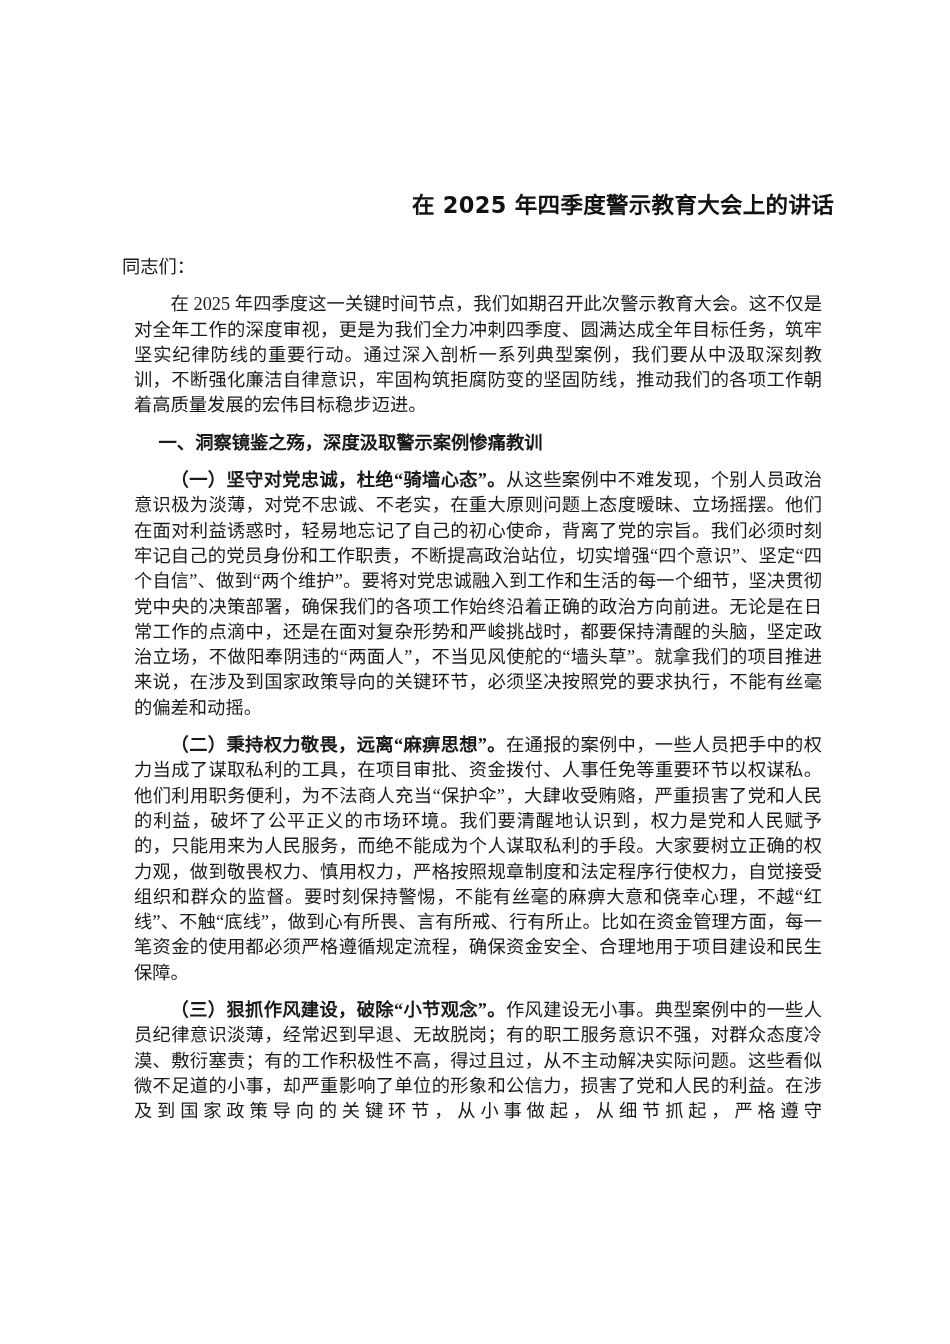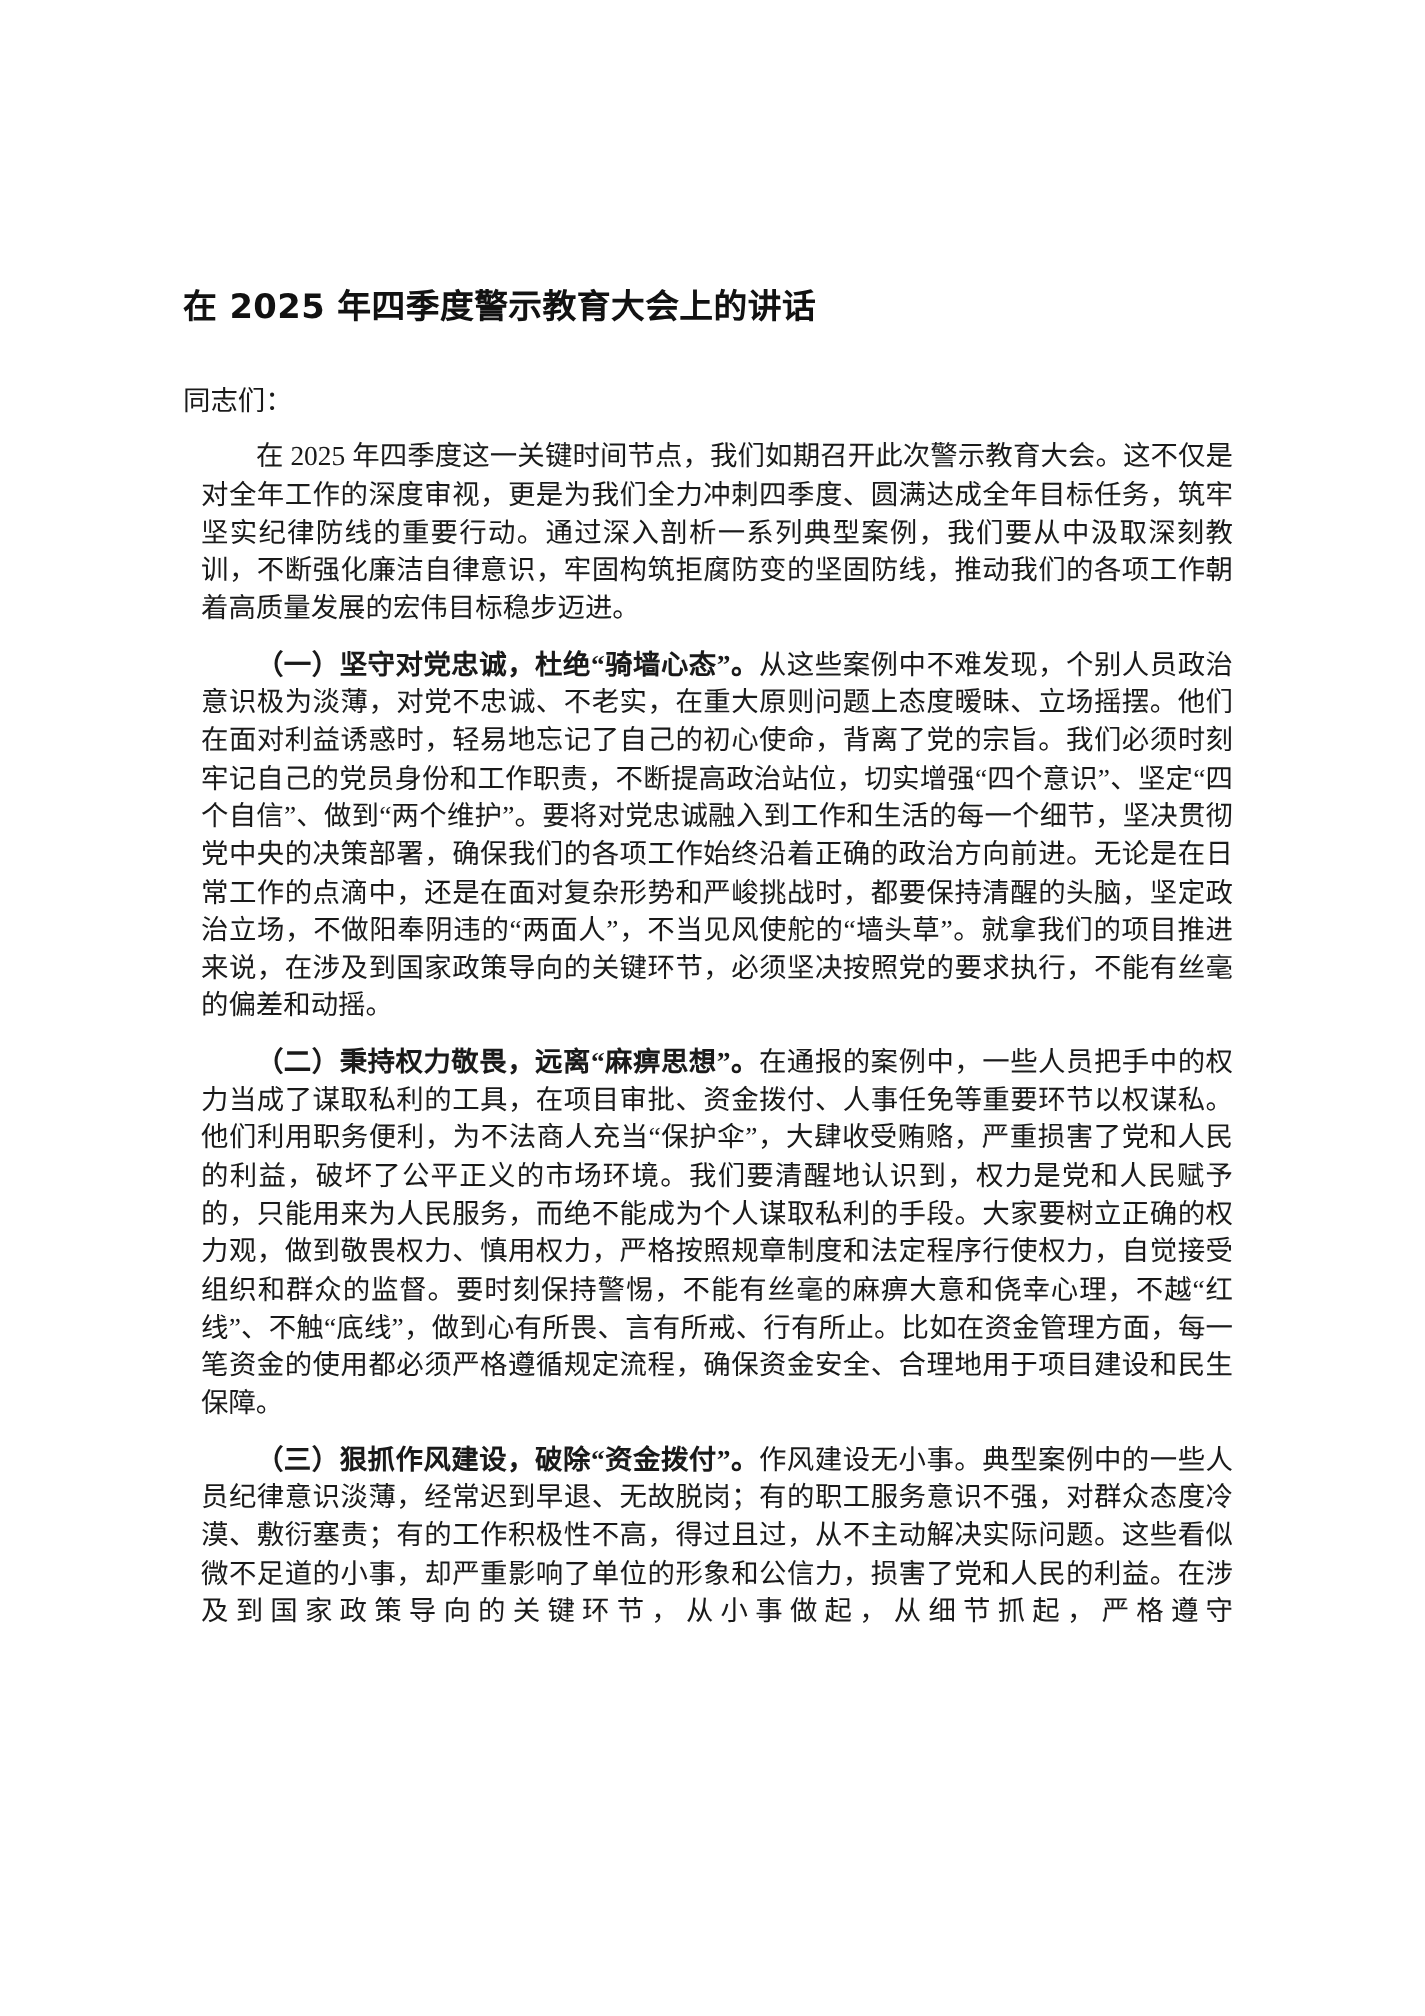--- a/index.html
+++ b/index.html
@@ -33,21 +33,21 @@
     width: 712px;
   }
 
   .doc-title {
     margin: 0;
     padding: 0;
     font-family: "DejaVu Sans", "Liberation Sans", sans-serif;
     font-weight: 700;
     font-size: 22.5px;
     line-height: 30px;
-    text-align: left;
+    text-align: right;
     letter-spacing: 0.3px;
     color: #121212;
     padding-top: 190px;
   }
 
   .salutation {
     margin: 0;
     padding: 0;
     font-size: 18.3px;
     line-height: 25.3px;
@@ -95,19 +95,20 @@
 
 <div class="page">
   <div class="page-body">
 
     <h1 class="doc-title">在 2025 年四季度警示教育大会上的讲话</h1>
 
     <p class="salutation">同志们：</p>
 
     <div id="blocks">
         <p class="para">在 2025 年四季度这一关键时间节点，我们如期召开此次警示教育大会。这不仅是对全年工作的深度审视，更是为我们全力冲刺四季度、圆满达成全年目标任务，筑牢坚实纪律防线的重要行动。通过深入剖析一系列典型案例，我们要从中汲取深刻教训，不断强化廉洁自律意识，牢固构筑拒腐防变的坚固防线，推动我们的各项工作朝着高质量发展的宏伟目标稳步迈进。</p>
+        <h2 class="section-heading">一、洞察镜鉴之殇，深度汲取警示案例惨痛教训</h2>
         <p class="para"><span class="lead">（一）坚守对党忠诚，杜绝“骑墙心态”。</span><span>从这些案例中不难发现，个别人员政治意识极为淡薄，对党不忠诚、不老实，在重大原则问题上态度暧昧、立场摇摆。他们在面对利益诱惑时，轻易地忘记了自己的初心使命，背离了党的宗旨。我们必须时刻牢记自己的党员身份和工作职责，不断提高政治站位，切实增强“四个意识”、坚定“四个自信”、做到“两个维护”。要将对党忠诚融入到工作和生活的每一个细节，坚决贯彻党中央的决策部署，确保我们的各项工作始终沿着正确的政治方向前进。无论是在日常工作的点滴中，还是在面对复杂形势和严峻挑战时，都要保持清醒的头脑，坚定政治立场，不做阳奉阴违的“两面人”，不当见风使舵的“墙头草”。就拿我们的项目推进来说，在涉及到国家政策导向的关键环节，必须坚决按照党的要求执行，不能有丝毫的偏差和动摇。</span></p>
         <p class="para"><span class="lead">（二）秉持权力敬畏，远离“麻痹思想”。</span><span>在通报的案例中，一些人员把手中的权力当成了谋取私利的工具，在项目审批、资金拨付、人事任免等重要环节以权谋私。他们利用职务便利，为不法商人充当“保护伞”，大肆收受贿赂，严重损害了党和人民的利益，破坏了公平正义的市场环境。我们要清醒地认识到，权力是党和人民赋予的，只能用来为人民服务，而绝不能成为个人谋取私利的手段。大家要树立正确的权力观，做到敬畏权力、慎用权力，严格按照规章制度和法定程序行使权力，自觉接受组织和群众的监督。要时刻保持警惕，不能有丝毫的麻痹大意和侥幸心理，不越“红线”、不触“底线”，做到心有所畏、言有所戒、行有所止。比如在资金管理方面，每一笔资金的使用都必须严格遵循规定流程，确保资金安全、合理地用于项目建设和民生保障。</span></p>
-        <p class="para truncated"><span class="lead">（三）狠抓作风建设，破除“资金拨付”。</span><span>作风建设无小事。典型案例中的一些人员纪律意识淡薄，经常迟到早退、无故脱岗；有的职工服务意识不强，对群众态度冷漠、敷衍塞责；有的工作积极性不高，得过且过，从不主动解决实际问题。这些看似微不足道的小事，却严重影响了单位的形象和公信力，损害了党和人民的利益。在涉及到国家政策导向的关键环节，从小事做起，从细节抓起，严格遵守</span></p>
+        <p class="para truncated"><span class="lead">（三）狠抓作风建设，破除“小节观念”。</span><span>作风建设无小事。典型案例中的一些人员纪律意识淡薄，经常迟到早退、无故脱岗；有的职工服务意识不强，对群众态度冷漠、敷衍塞责；有的工作积极性不高，得过且过，从不主动解决实际问题。这些看似微不足道的小事，却严重影响了单位的形象和公信力，损害了党和人民的利益。在涉及到国家政策导向的关键环节，从小事做起，从细节抓起，严格遵守</span></p>
       </div>
 
   </div>
 </div>
 
 </body></html>

